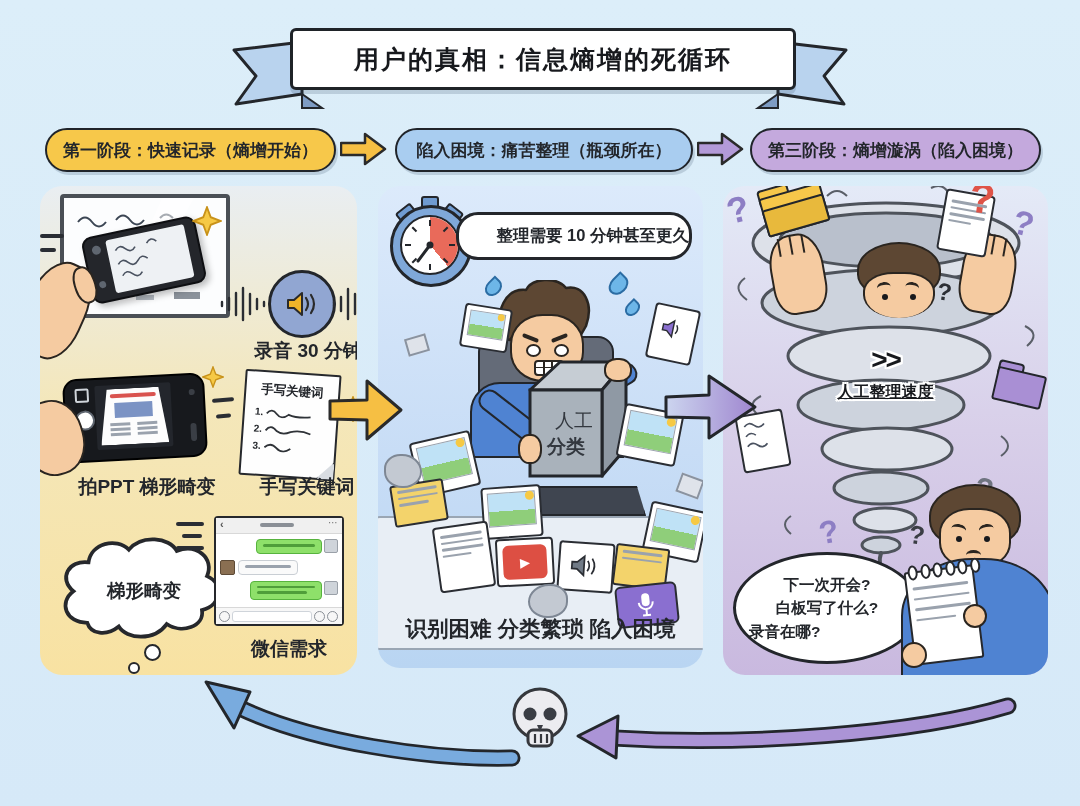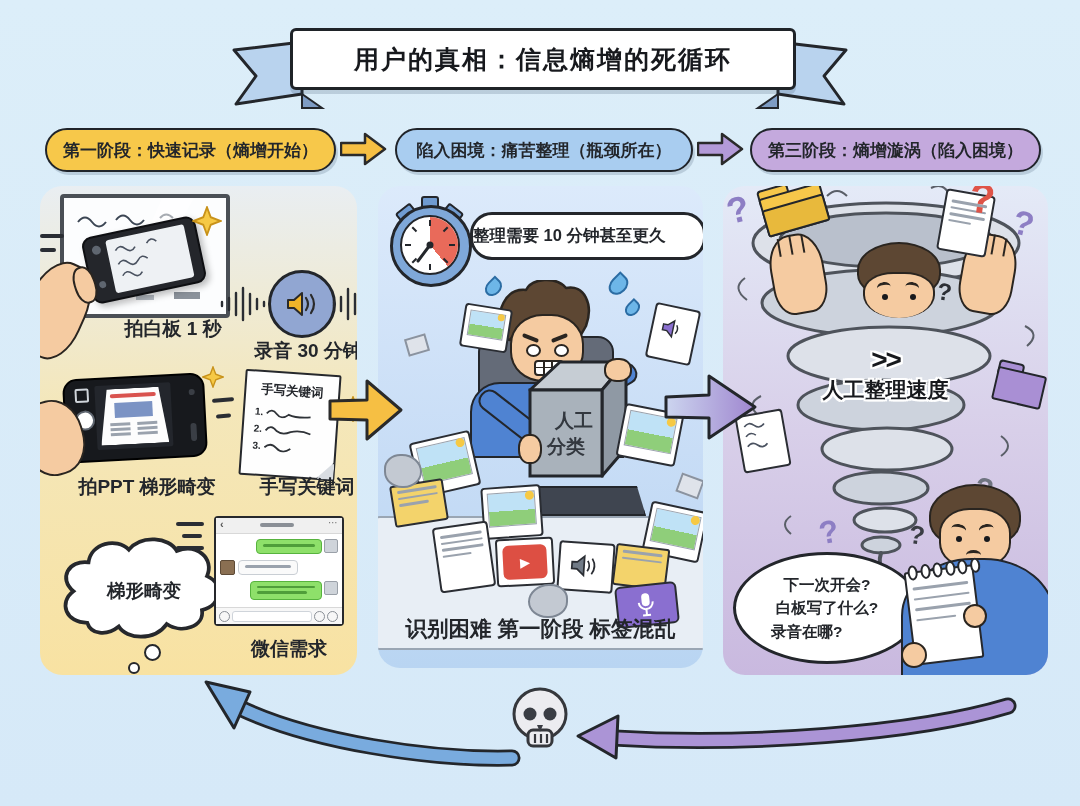--- a/index.html
+++ b/index.html
@@ -77,21 +77,20 @@
       <div class="abs" style="left:7px;top:8px;width:9px;height:9px;border-radius:50%;background:#5f6670;"></div>
       <div class="abs" style="left:7px;top:44px;width:7px;height:7px;border-radius:50%;background:#5f6670;"></div>
     </div>
     <div class="abs skin" style="left:-14px;top:74px;width:56px;height:96px;border-radius:46% 46% 40% 40%;transform:rotate(24deg);"></div>
     <div class="abs skin" style="left:34px;top:80px;width:18px;height:34px;border-radius:45%;transform:rotate(-18deg);"></div>
     <svg class="abs" style="left:152px;top:20px;" width="30" height="30" viewBox="0 0 24 24">
       <path d="M12 1 L15 9 L23 12 L15 15 L12 23 L9 15 L1 12 L9 9 Z" fill="#f6c945" stroke="#c8921a" stroke-width="1.5"></path>
     </svg>
     <div class="dash" style="left:0;top:48px;width:24px;"></div>
     <div class="dash" style="left:0;top:62px;width:16px;"></div>
-    <div class="cap" style="left:58px;top:130px;width:150px;">拍白板 1 秒</div>
 
     <svg class="abs" style="left:178px;top:98px;" width="48" height="40" viewBox="0 0 48 40">
       <g stroke="#2a2d33" stroke-width="2.4" stroke-linecap="round">
         <line x1="4" y1="18" x2="4" y2="22"></line>
           <line x1="11" y1="14" x2="11" y2="26"></line>
           <line x1="18" y1="9" x2="18" y2="31"></line>
         <line x1="25" y1="4" x2="25" y2="36"></line>
           <line x1="32" y1="10" x2="32" y2="30"></line>
           <line x1="39" y1="15" x2="39" y2="25"></line>
           <line x1="46" y1="18" x2="46" y2="22"></line>
@@ -226,21 +225,21 @@
             <line x1="10.3" y1="10.3" x2="14.5" y2="14.5"></line>
               <line x1="41.5" y1="41.5" x2="45.7" y2="45.7"></line>
             <line x1="45.7" y1="10.3" x2="41.5" y2="14.5"></line>
               <line x1="14.5" y1="41.5" x2="10.3" y2="45.7"></line>
           </g>
           <line x1="28" y1="28" x2="16" y2="44" stroke="#23262b" stroke-width="3" stroke-linecap="round"></line>
           <circle cx="28" cy="28" r="3.5" fill="#23262b"></circle>
         </svg>
       </div>
     </div>
-    <div class="abs" style="left:92px;top:26px;width:230px;height:42px;background:#fff;border:3px solid #23262b;border-radius:22px;display:flex;align-items:center;justify-content:flex-start;">
+    <div class="abs" style="left:78px;top:26px;width:230px;height:42px;background:#fff;border:3px solid #23262b;border-radius:22px;display:flex;align-items:center;justify-content:flex-end;">
       <span style="font-size:16.5px;font-weight:800;white-space:nowrap;">整理需要 10 分钟甚至更久</span>
     </div>
 
     <div class="abs" style="left:-6px;top:330px;width:340px;height:130px;background:#e8eef5;border:2.5px solid #9aa6b4;border-radius:8px;"></div>
 
     <div class="sweat" style="left:108px;top:92px;"></div>
     <div class="sweat" style="left:232px;top:88px;width:13px;height:18px;"></div>
     <div class="sweat" style="left:248px;top:114px;width:9px;height:13px;"></div>
     <div class="sweat" style="left:92px;top:124px;width:9px;height:13px;"></div>
 
@@ -262,21 +261,21 @@
 
     <div class="abs" style="left:92px;top:196px;width:150px;height:72px;background:#4f83d2;border:2.5px solid #23262b;border-radius:30px 30px 0 0;"></div>
     <div class="abs" style="left:96px;top:218px;width:64px;height:18px;background:#4f83d2;border:2.5px solid #23262b;border-radius:10px;transform:rotate(38deg);"></div>
     <div class="abs" style="left:196px;top:188px;width:62px;height:18px;background:#4f83d2;border:2.5px solid #23262b;border-radius:10px;transform:rotate(-30deg);"></div>
 
     <svg class="abs" style="left:140px;top:162px;" width="115" height="140" viewBox="0 0 115 140">
       <polygon points="12,42 42,14 108,14 84,42" fill="#c6cdd4" stroke="#23262b" stroke-width="3" stroke-linejoin="round"></polygon>
       <polygon points="84,42 108,14 108,100 84,128" fill="#8f99a4" stroke="#23262b" stroke-width="3" stroke-linejoin="round"></polygon>
       <rect x="12" y="42" width="72" height="86" fill="#a9b2bb" stroke="#23262b" stroke-width="3"></rect>
     </svg>
-    <div class="abs" style="left:152px;top:222px;width:88px;text-align:center;font-size:19px;font-weight:700;color:#33383f;">人工</div>
+    <div class="abs" style="left:152px;top:222px;width:88px;text-align:center;font-size:19px;font-weight:400;color:#33383f;">人工</div>
     <div class="abs" style="left:152px;top:248px;width:72px;text-align:center;font-size:19px;font-weight:900;color:#33383f;">分类</div>
     <div class="abs skin" style="left:226px;top:172px;width:24px;height:20px;border-radius:45%;"></div>
     <div class="abs skin" style="left:140px;top:248px;width:20px;height:26px;border-radius:45%;"></div>
 
     <div class="abs" style="left:138px;top:300px;width:126px;height:26px;background:#3f4550;border:2.5px solid #23262b;-webkit-clip-path:polygon(7% 0,93% 0,100% 100%,0 100%);clip-path:polygon(7% 0,93% 0,100% 100%,0 100%);"></div>
 
     <div class="card" style="left:36px;top:250px;width:58px;height:52px;transform:rotate(-13deg);">
         <div class="photo-in"></div>
         <div class="sun"></div>
       </div>
@@ -332,21 +331,21 @@
       <svg style="position:absolute;left:7px;top:10px;" width="26" height="22" viewBox="0 0 34 30">
         <polygon points="3,11 9,11 17,4 17,26 9,19 3,19" fill="#8a6fd0" stroke="#2a2d33" stroke-width="2"></polygon>
         <path d="M21 9 q4 6 0 12" stroke="#2a2d33" stroke-width="2" fill="none"></path>
       </svg>
     </div>
     <div class="abs" style="left:6px;top:268px;width:34px;height:30px;background:#c3c9d2;border:2.5px solid #7e8794;border-radius:45% 55% 50% 50%;"></div>
     <div class="abs" style="left:150px;top:398px;width:36px;height:30px;background:#c3c9d2;border:2.5px solid #7e8794;border-radius:55% 45% 50% 50%;"></div>
     <div class="abs" style="left:300px;top:290px;width:20px;height:16px;background:#dfe3ea;border:2px solid #8a93a0;transform:rotate(20deg);"></div>
     <div class="abs" style="left:28px;top:150px;width:18px;height:14px;background:#dfe3ea;border:2px solid #8a93a0;transform:rotate(-16deg);"></div>
 
-    <div class="cap" style="left:0;top:428px;width:325px;font-size:21.5px;font-weight:900;">识别困难 第一阶段 标签混乱</div>
+    <div class="cap" style="left:0;top:428px;width:325px;font-size:21.5px;font-weight:900;">识别困难 分类繁琐 陷入困境</div>
   </div>
 
   <div class="panel" style="left:723px;top:186px;width:325px;height:489px;background:linear-gradient(180deg,#e4eaf7 0%,#d8cfe9 50%,#c9b9df 100%);">
 
     <svg class="abs" style="left:8px;top:0;" width="310" height="430" viewBox="0 0 310 430">
       <g stroke="#4e535b" stroke-width="3">
         <ellipse cx="155" cy="57" rx="133" ry="40" fill="#dde1e9"></ellipse>
         <ellipse cx="155" cy="54" rx="106" ry="27" fill="#b9c0cc"></ellipse>
         <ellipse cx="150" cy="117" rx="119" ry="33" fill="#cdd3dd"></ellipse>
         <ellipse cx="158" cy="170" rx="101" ry="29" fill="#dde1e9"></ellipse>
@@ -411,27 +410,27 @@
     <div class="qmark" style="left:4px;top:6px;font-size:36px;color:#8d7ec4;transform:rotate(-14deg);">?</div>
     <div class="qmark" style="left:246px;top:-8px;font-size:42px;color:#df5347;transform:rotate(8deg);">?</div>
     <div class="qmark" style="left:290px;top:20px;font-size:34px;color:#8d7ec4;transform:rotate(14deg);">?</div>
     <div class="qmark" style="left:214px;top:94px;font-size:24px;color:#2c2f35;transform:rotate(8deg);">?</div>
     <div class="qmark" style="left:252px;top:288px;font-size:30px;color:#6f7480;transform:rotate(10deg);">?</div>
     <div class="qmark" style="left:96px;top:330px;font-size:32px;color:#8d7ec4;transform:rotate(-10deg);">?</div>
     <div class="qmark" style="left:186px;top:336px;font-size:26px;color:#3a3d44;transform:rotate(8deg);">?</div>
 
     <div class="abs" style="left:20px;top:152px;width:285px;">
       <div class="vortex-line" style="font-size:28px;letter-spacing:-2px;margin-top:6px;">&gt;&gt;</div>
-      <div class="vortex-line" style="font-size:21px;">人工整理速度</div>
+      <div class="vortex-line" style="font-size:16px;margin-top:6px;text-decoration:underline;">人工整理速度</div>
     </div>
 
     <div class="abs" style="left:10px;top:366px;width:182px;height:106px;background:#fff;border:3px solid #23262b;border-radius:50%;display:flex;flex-direction:column;align-items:center;justify-content:center;">
       <div style="font-size:15.5px;font-weight:800;line-height:1.5;">下一次开会?</div>
       <div style="font-size:15.5px;font-weight:800;line-height:1.5;">白板写了什么?</div>
-      <div style="font-size:15.5px;font-weight:800;line-height:1.5;align-self:flex-start;margin-left:35px;">录音在哪?</div>
+      <div style="font-size:15.5px;font-weight:800;line-height:1.5;align-self:flex-start;margin-left:13px;">录音在哪?</div>
     </div>
     <div class="abs" style="left:186px;top:408px;width:0;height:0;border-top:9px solid transparent;border-bottom:7px solid transparent;border-left:26px solid #23262b;"></div>
     <div class="abs" style="left:183px;top:411px;width:0;height:0;border-top:6px solid transparent;border-bottom:4px solid transparent;border-left:19px solid #ffffff;"></div>
 
     <div class="abs" style="left:178px;top:298px;width:150px;height:195px;">
       <div class="abs" style="left:28px;top:0;width:88px;height:60px;background:#5d4733;border:2.5px solid #2a2520;border-radius:50% 50% 42% 42%;"></div>
       <div class="abs skin" style="left:38px;top:24px;width:68px;height:56px;border-radius:42%;">
         <div style="position:absolute;left:10px;top:14px;width:15px;height:8px;border-top:3.5px solid #2a2520;border-radius:50% 50% 0 0;transform:rotate(10deg);"></div>
         <div style="position:absolute;left:38px;top:14px;width:15px;height:8px;border-top:3.5px solid #2a2520;border-radius:50% 50% 0 0;transform:rotate(-10deg);"></div>
         <div style="position:absolute;left:15px;top:26px;width:6px;height:6px;background:#17191d;border-radius:50%;"></div>

